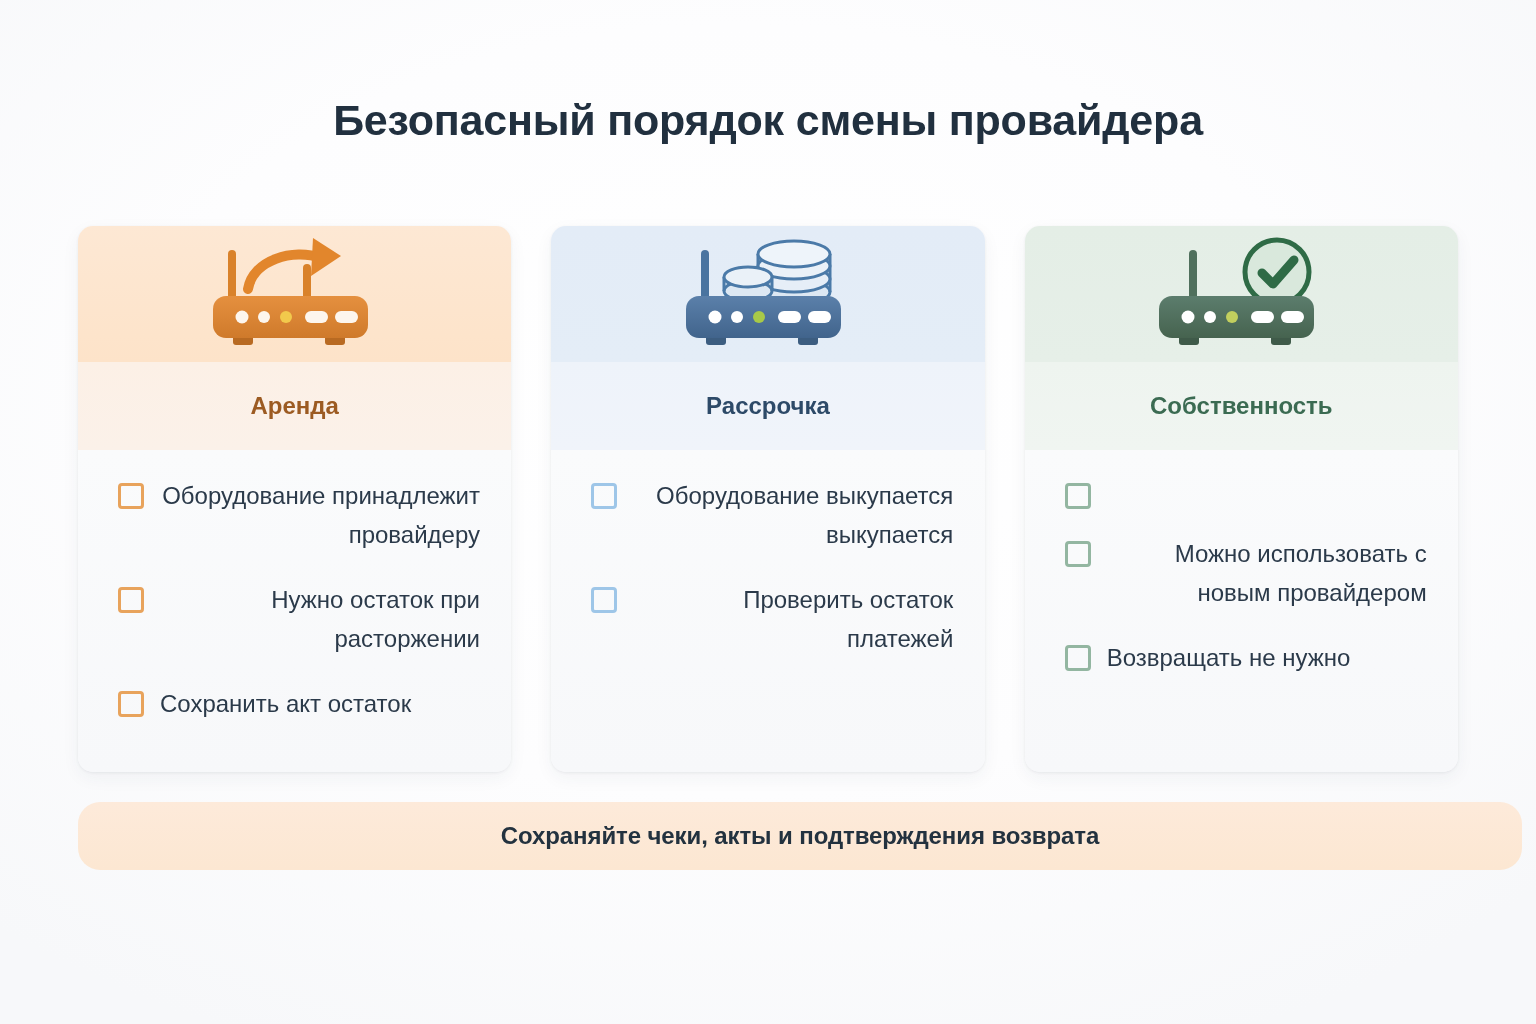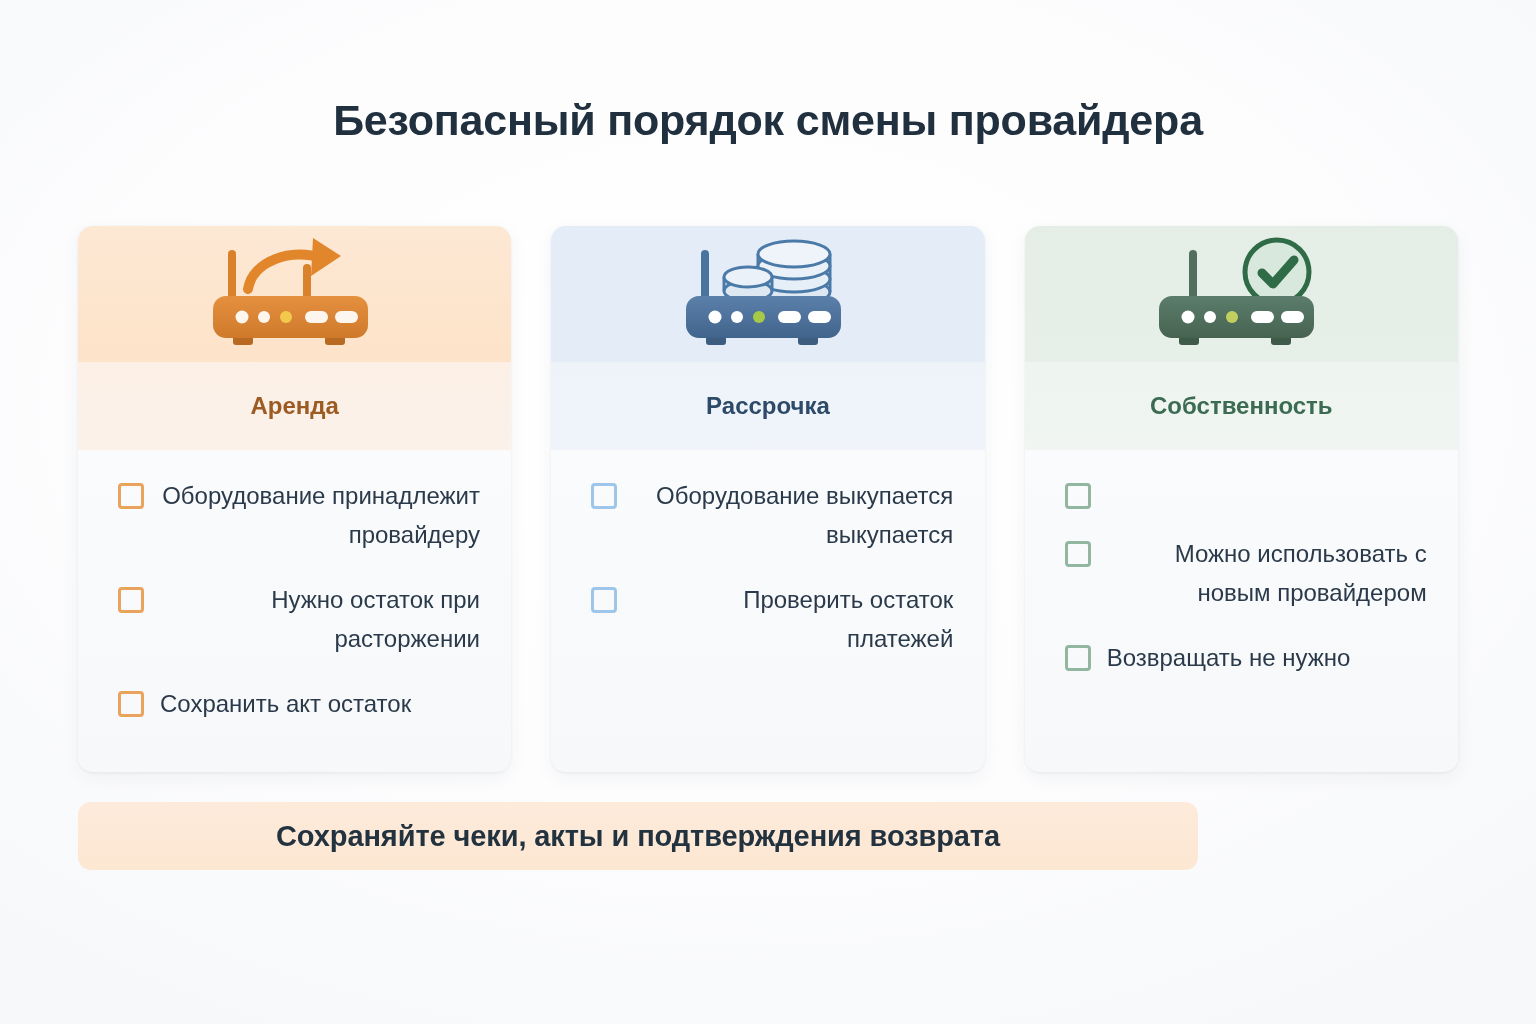--- a/index.html
+++ b/index.html
@@ -117,28 +117,28 @@
   }
 
   
   .router-wrap { position: relative; width: 220px; height: 120px; }
 
   
   .banner {
     position: absolute;
     left: 78px;
     top: 802px;
-    width: 1120px;
+    width: 1444px;
     height: 68px;
-    border-radius: 13px;
+    border-radius: 22px;
     background: linear-gradient(180deg,#fdeada 0%, #fce7d2 100%);
     display: flex;
     align-items: center;
     justify-content: center;
-    font-size: 29px;
+    font-size: 24px;
     font-weight: 700;
     color: #23323f;
     letter-spacing: -0.1px;
   }
 </style>
 </head>
 <body>
 
 <div class="page">
 

